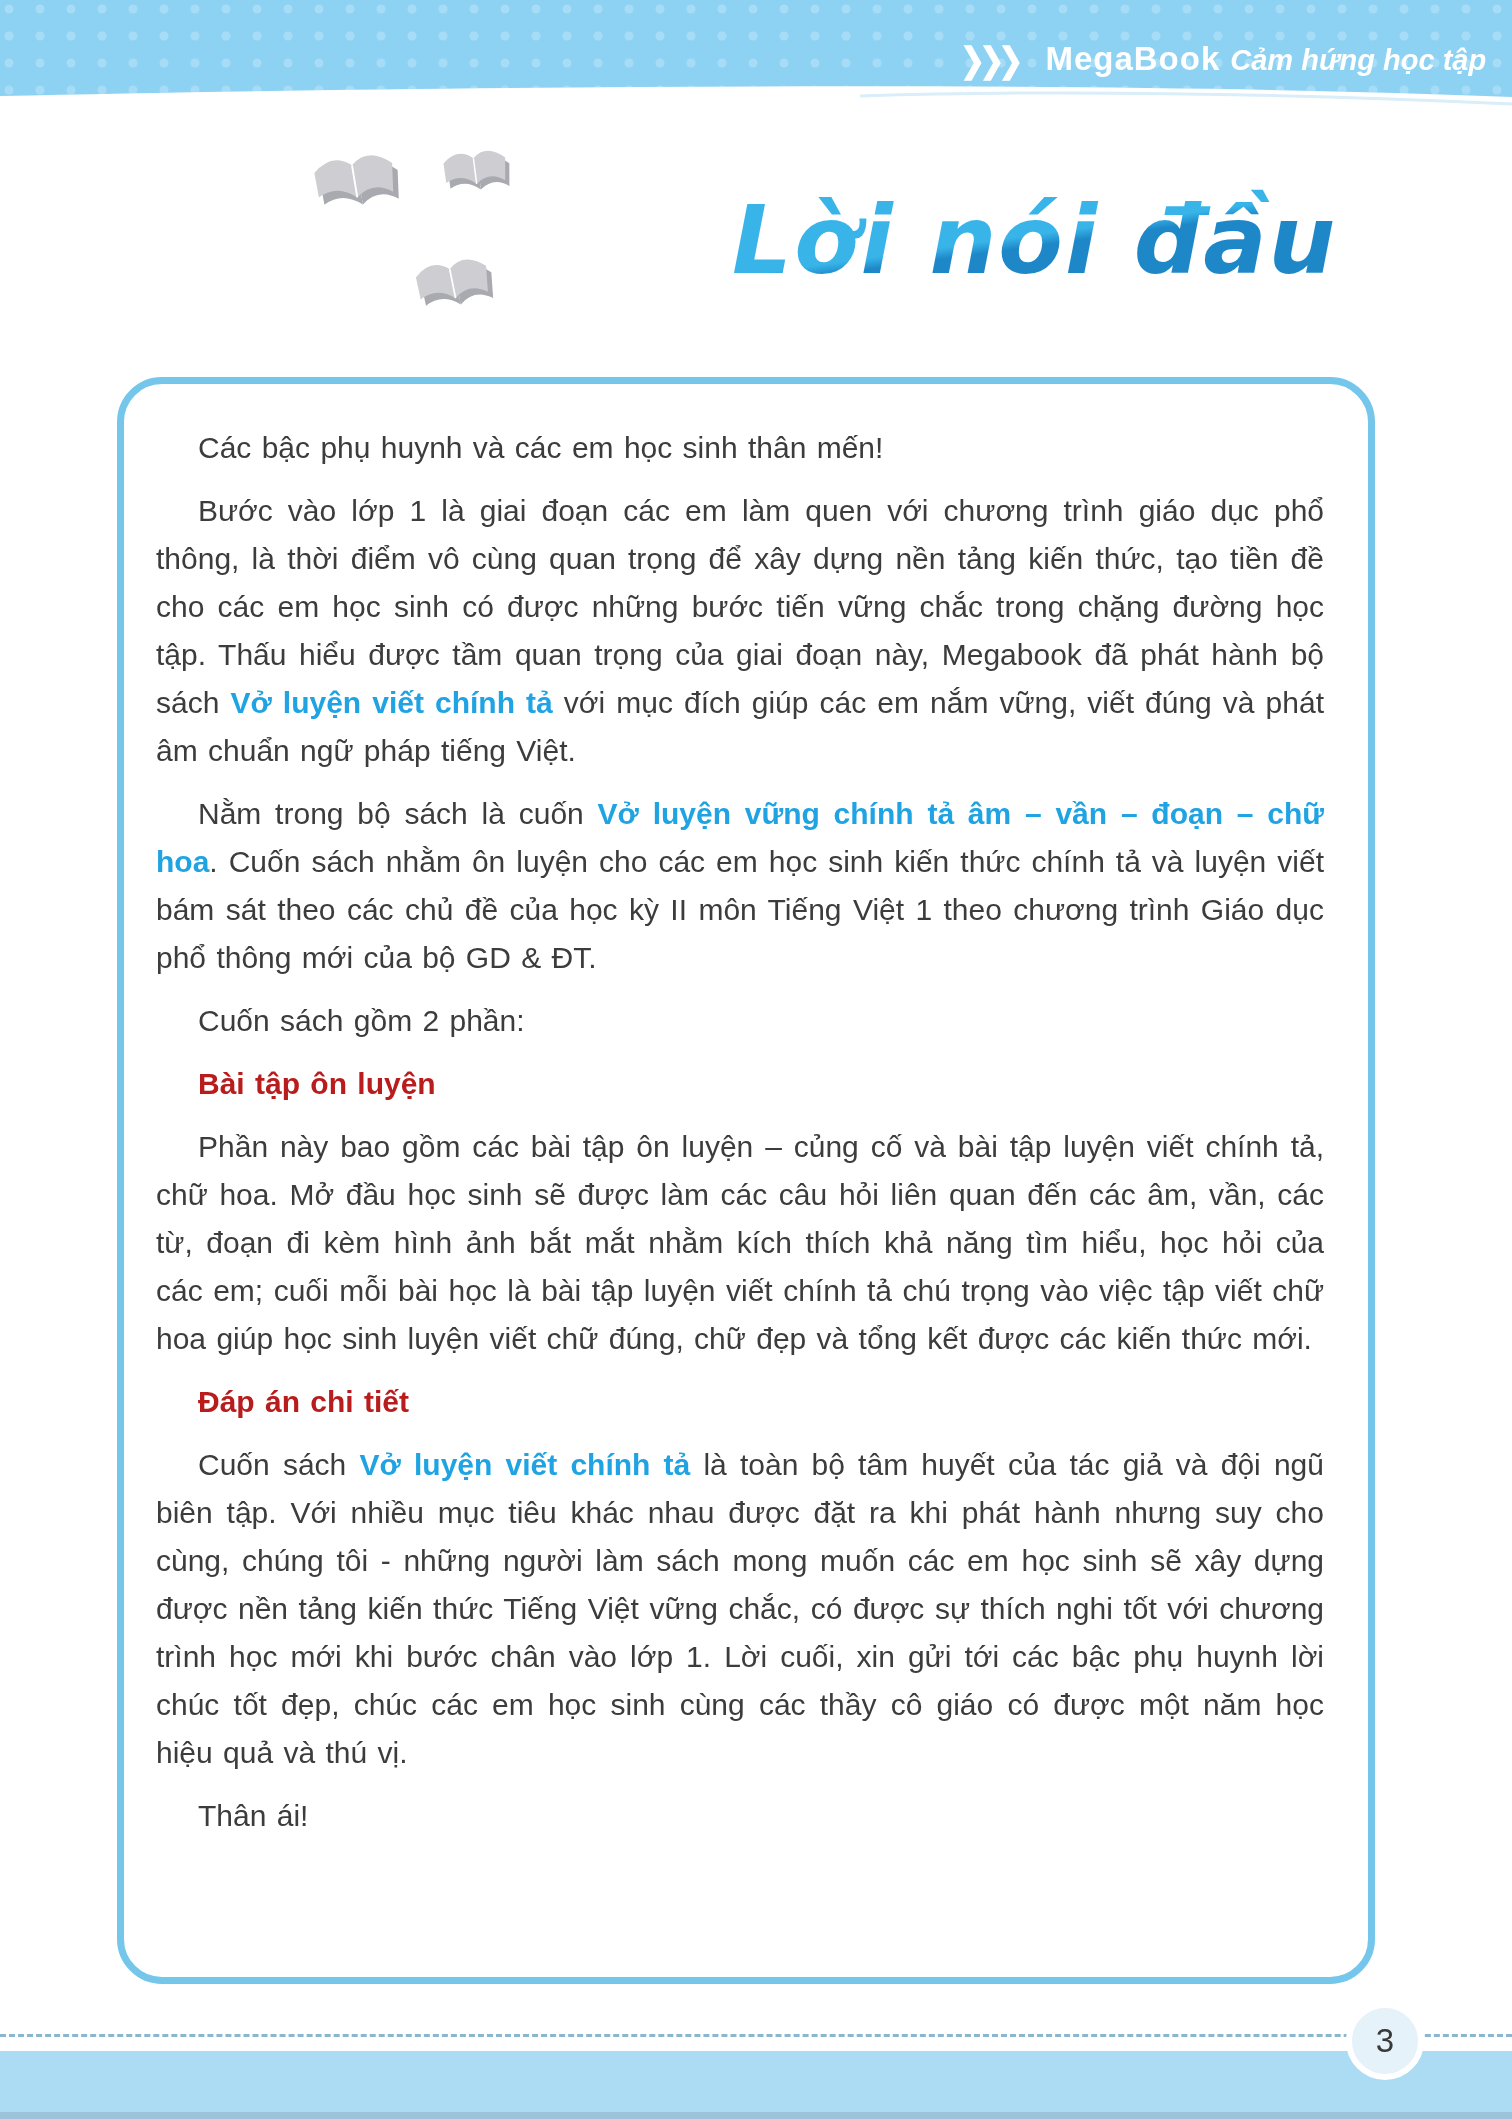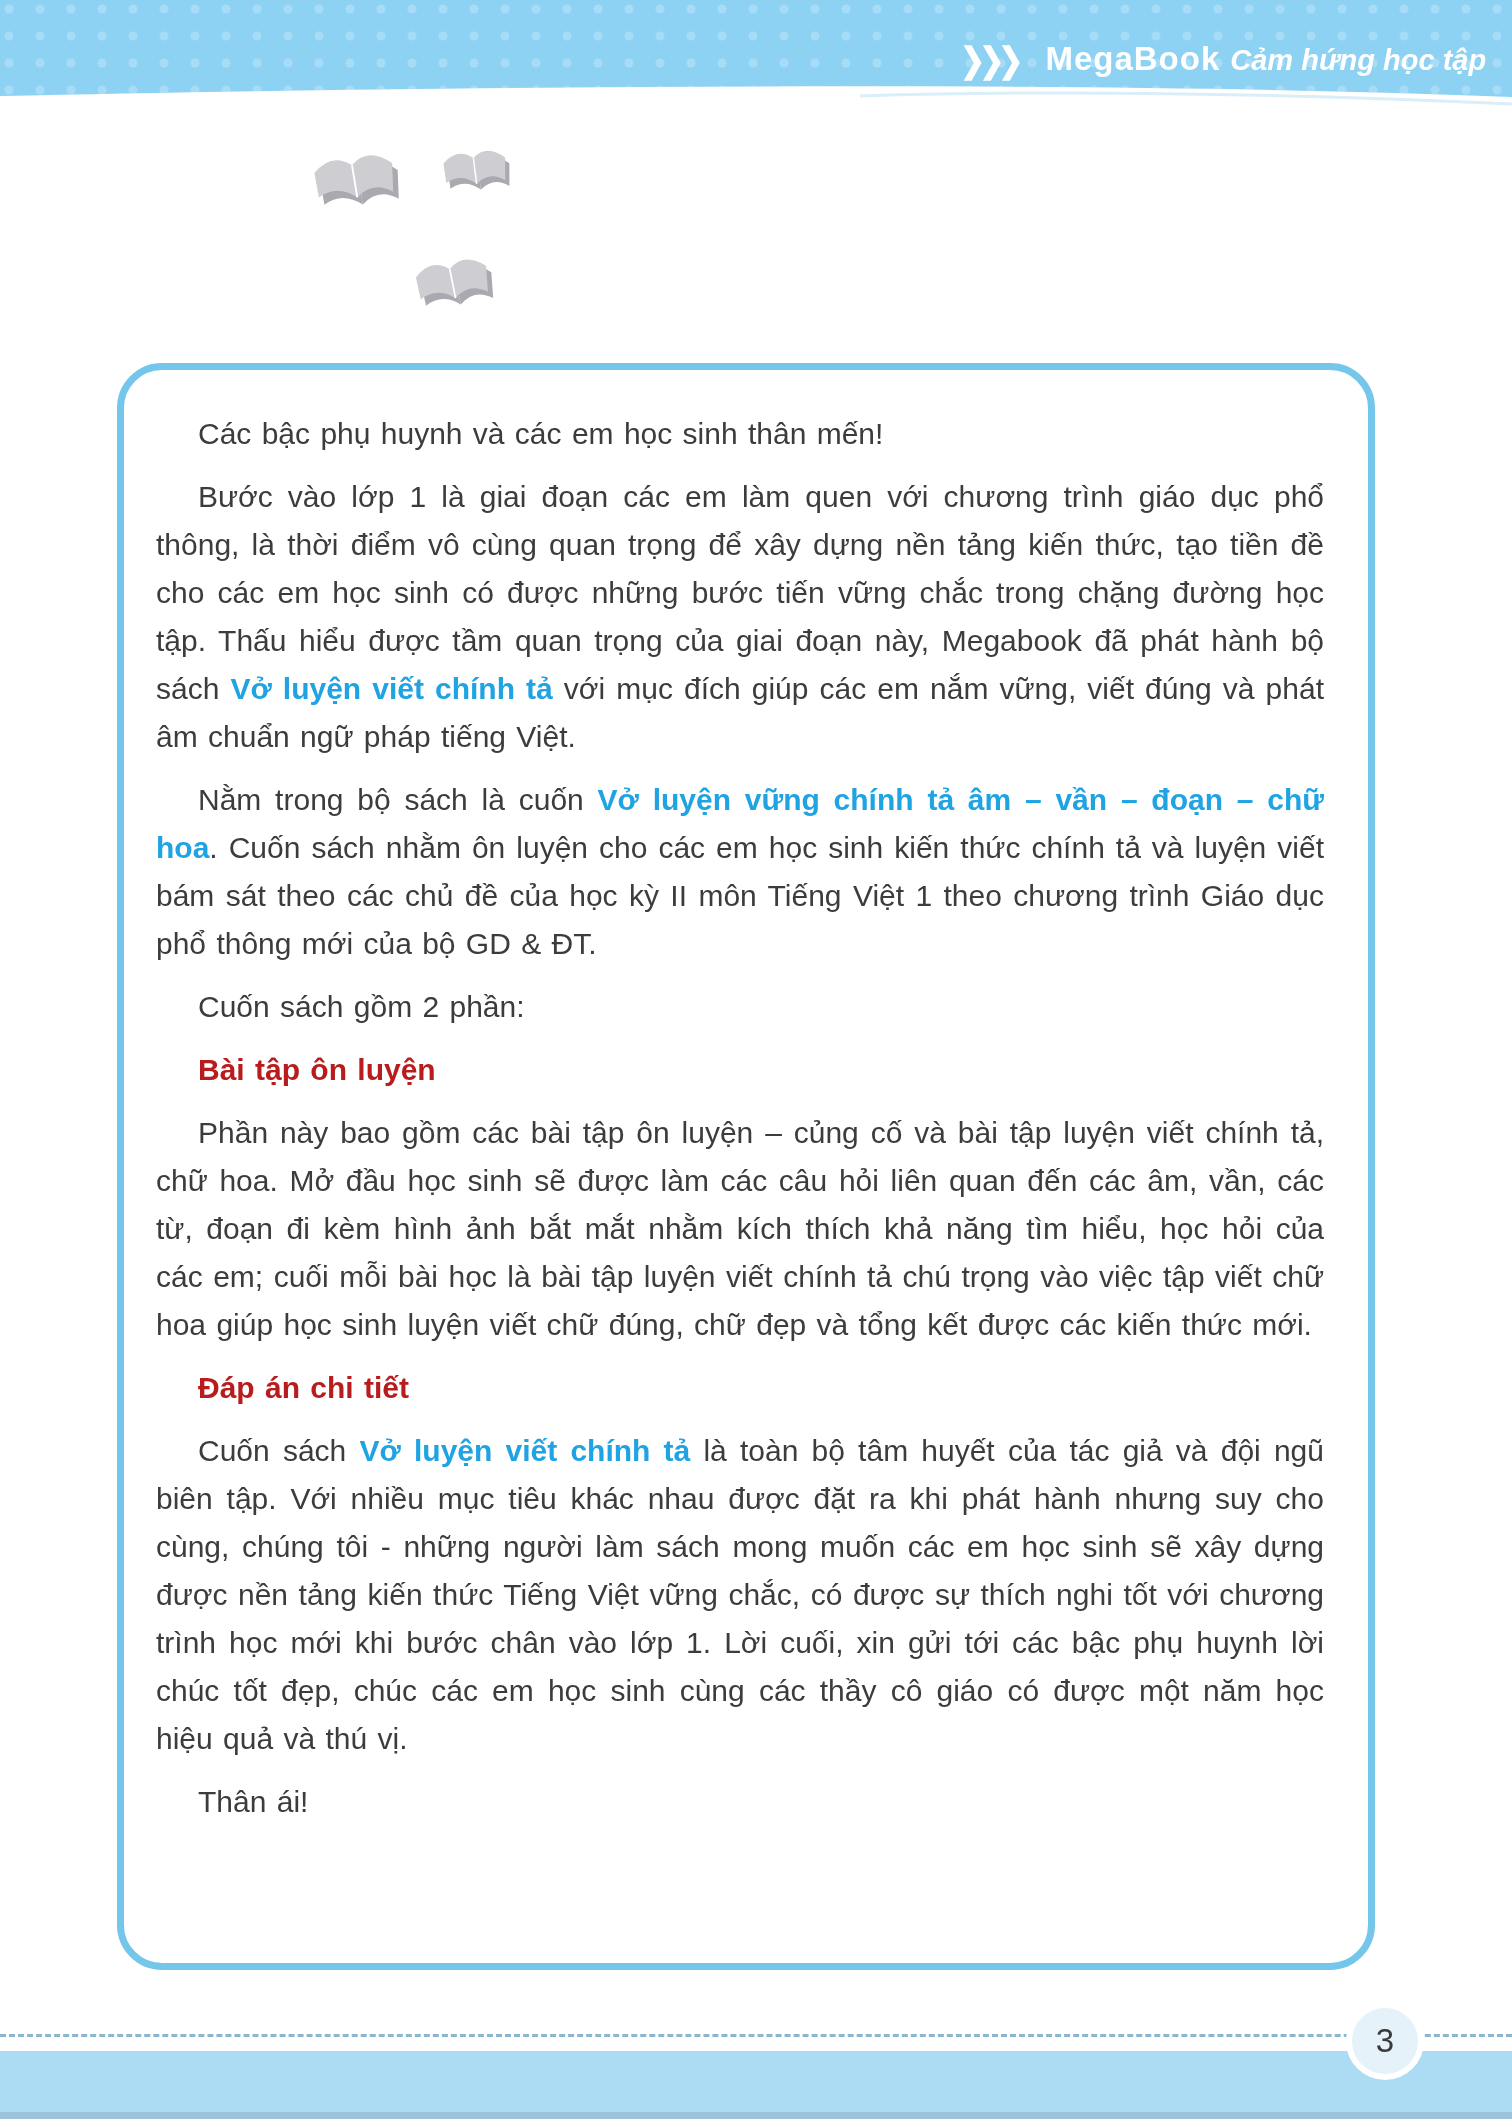--- a/index.html
+++ b/index.html
@@ -26,21 +26,21 @@
   .page-title{
     position:absolute;left:732px;top:186px;white-space:nowrap;
     font-family:"DejaVu Sans",sans-serif;
     font-size:94px;font-weight:bold;font-style:italic;letter-spacing:2px;
     background:linear-gradient(172deg,#38b4e9 0%,#38b4e9 47%,#1d87c7 53%,#1d87c7 100%);
     -webkit-background-clip:text;background-clip:text;color:transparent;
   }
 
   
   .content-box{
-    position:absolute;left:117px;top:363px;width:1258px;height:1607px;
+    position:absolute;left:117px;top:377px;width:1258px;height:1607px;
     border:7px solid #74c6eb;border-radius:45px;box-sizing:border-box;
     padding:40px 44px 0 32px;overflow:hidden;background:#ffffff;
   }
   .content-box p,.content-box h3{
     margin:0 0 15px 0;font-size:30px;line-height:48px;color:#3c3c3c;
     text-align:justify;text-indent:42px;font-weight:normal;word-spacing:2px;
   }
   .content-box h3{font-weight:bold;color:#b91c1c;text-align:left;}
   .content-box .accent{color:#1fa3e2;font-weight:bold;}
 
@@ -108,20 +108,21 @@
       <g transform="translate(5,8)" fill="#a9a9b0">
         <path d="M8,28 Q28,8 48,24 L50,58 Q30,42 10,54 Z"></path>
         <path d="M48,24 Q66,6 90,26 L88,56 Q68,42 50,58 Z"></path>
       </g>
       <path d="M8,28 Q28,8 48,24 L50,58 Q30,42 10,54 Z" fill="#cdcdd2"></path>
       <path d="M48,24 Q66,6 90,26 L88,56 Q68,42 50,58 Z" fill="#cdcdd2"></path>
       <path d="M48,24 L50,58" stroke="#ffffff" stroke-width="2" fill="none"></path>
     </svg>
   </div>
 
+  <div class="page-title">Lời nói đầu</div>
 
   <div class="content-box">
       <p><span>Các bậc phụ huynh và các em học sinh thân mến!</span></p>
       <p><span>Bước vào lớp 1 là giai đoạn các em làm quen với chương trình giáo dục phổ thông, là thời điểm vô cùng quan trọng để xây dựng nền tảng kiến thức, tạo tiền đề cho các em học sinh có được những bước tiến vững chắc trong chặng đường học tập. Thấu hiểu được tầm quan trọng của giai đoạn này, Megabook đã phát hành bộ sách </span><span class="accent">Vở luyện viết chính tả</span><span> với mục đích giúp các em nắm vững, viết đúng và phát âm chuẩn ngữ pháp tiếng Việt.</span></p>
       <p><span>Nằm trong bộ sách là cuốn </span><span class="accent">Vở luyện vững chính tả âm – vần – đoạn – chữ hoa</span><span>. Cuốn sách nhằm ôn luyện cho các em học sinh kiến thức chính tả và luyện viết bám sát theo các chủ đề của học kỳ II môn Tiếng Việt 1 theo chương trình Giáo dục phổ thông mới của bộ GD &amp; ĐT.</span></p>
       <p><span>Cuốn sách gồm 2 phần:</span></p>
       <h3><span>Bài tập ôn luyện</span></h3>
       <p><span>Phần này bao gồm các bài tập ôn luyện – củng cố và bài tập luyện viết chính tả, chữ hoa. Mở đầu học sinh sẽ được làm các câu hỏi liên quan đến các âm, vần, các từ, đoạn đi kèm hình ảnh bắt mắt nhằm kích thích khả năng tìm hiểu, học hỏi của các em; cuối mỗi bài học là bài tập luyện viết chính tả chú trọng vào việc tập viết chữ hoa giúp học sinh luyện viết chữ đúng, chữ đẹp và tổng kết được các kiến thức mới.</span></p>
       <h3><span>Đáp án chi tiết</span></h3>
       <p><span>Cuốn sách </span><span class="accent">Vở luyện viết chính tả</span><span> là toàn bộ tâm huyết của tác giả và đội ngũ biên tập. Với nhiều mục tiêu khác nhau được đặt ra khi phát hành nhưng suy cho cùng, chúng tôi - những người làm sách mong muốn các em học sinh sẽ xây dựng được nền tảng kiến thức Tiếng Việt vững chắc, có được sự thích nghi tốt với chương trình học mới khi bước chân vào lớp 1. Lời cuối, xin gửi tới các bậc phụ huynh lời chúc tốt đẹp, chúc các em học sinh cùng các thầy cô giáo có được một năm học hiệu quả và thú vị.</span></p>

